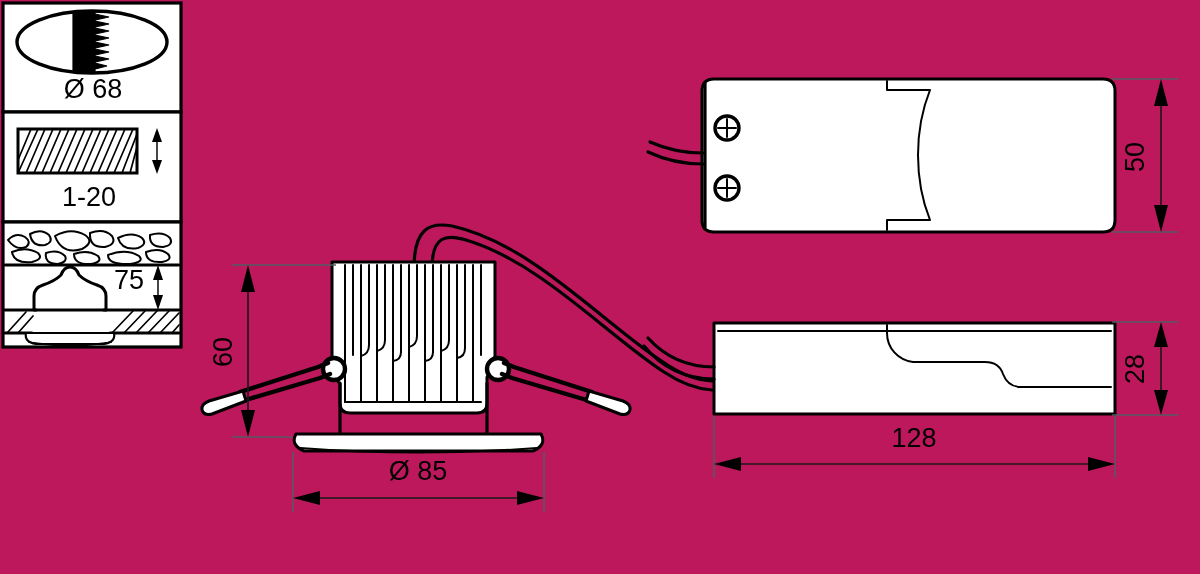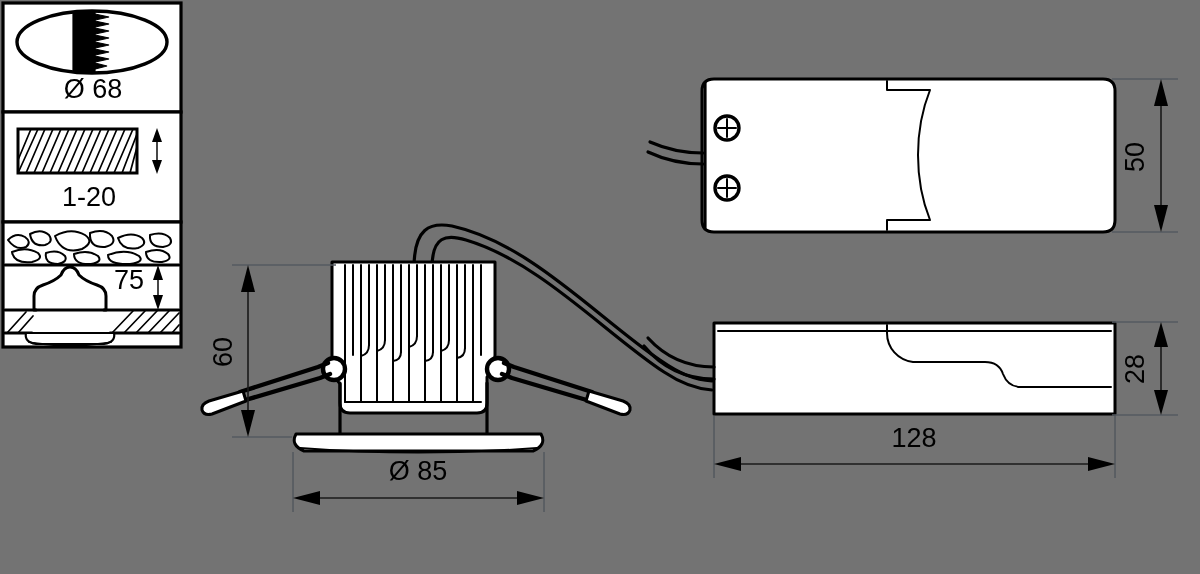--- a/index.html
+++ b/index.html
@@ -8,21 +8,21 @@
     background: #ffffff;
   }
   body {
     font-family: "Liberation Sans", sans-serif;
     color: #000000;
   }
   #drawing-root {
     position: relative;
     width: 1200px;
     height: 574px;
-    background: #737373;
+    background: #be185d;
     overflow: hidden;
   }
   svg.dwg {
     display: block;
     width: 1200px;
     height: 574px;
   }
   .ln   { fill: none; stroke: #000000; stroke-width: 3.2; stroke-linecap: round; stroke-linejoin: round; }
   .ln-t { fill: none; stroke: #000000; stroke-width: 2.0; stroke-linecap: round; stroke-linejoin: round; }
   .ln-h { fill: none; stroke: #000000; stroke-width: 1.7; stroke-linecap: round; stroke-linejoin: round; }

